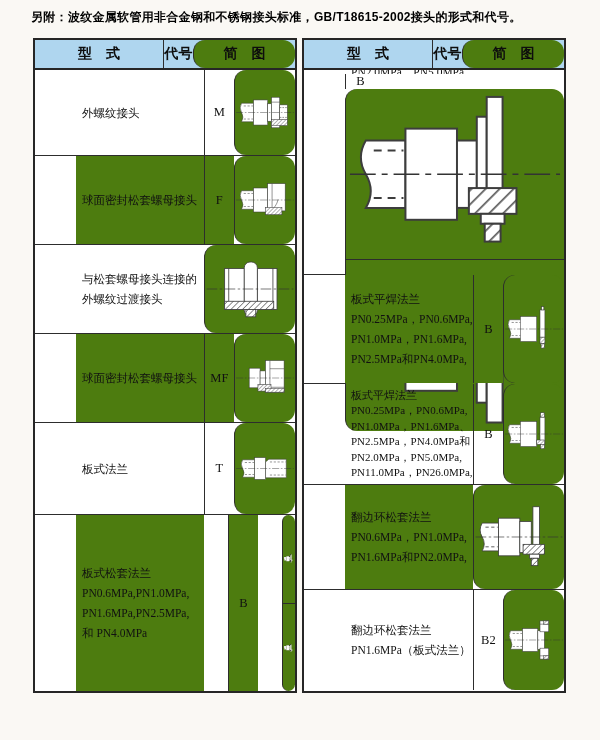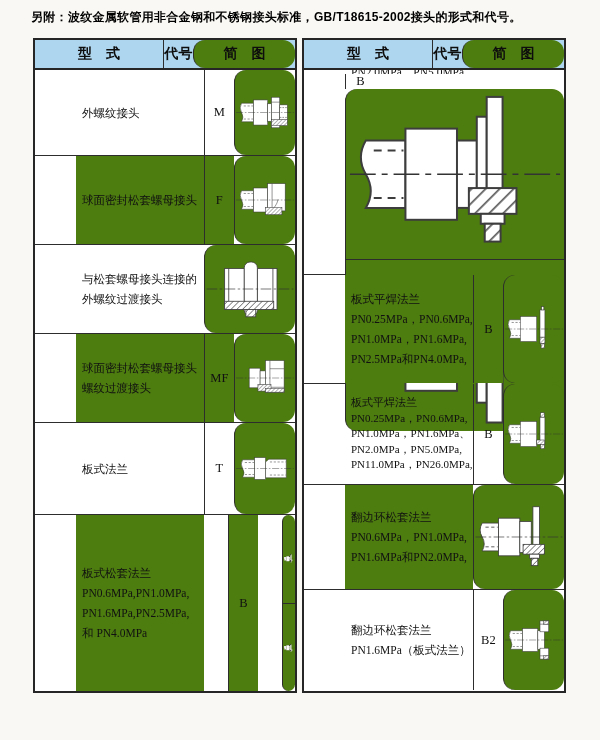--- a/index.html
+++ b/index.html
@@ -155,21 +155,20 @@
                 <rect x="24" y="58" width="60" height="10" fill="url(#h3)" stroke="#3d3d3d" stroke-width="1"></rect>
                 <rect x="50" y="68" width="12" height="9" fill="url(#h3)" stroke="#3d3d3d" stroke-width="1"></rect>
                 <line x1="2" y1="43" x2="108" y2="43" stroke="#333" stroke-width="0.8" stroke-dasharray="13 3 3 3"></line>
               </svg>
             </div>
           </div>
         </div>
         <div class="trow hl" style="height: 88px;">
           <div class="cell type-col">
             <div>球面密封松套螺母接头</div>
-            <div>螺纹过渡接头</div>
           </div>
           <div class="cell code-col">MF</div>
           <div class="cell diag-col">
             <div class="diag-sub">
               <svg viewBox="0 0 110 86" preserveAspectRatio="xMidYMid meet" width="100%" height="100%">
                 <defs>
                   <pattern id="h4" patternUnits="userSpaceOnUse" width="5" height="5" patternTransform="rotate(45)">
                     <rect width="5" height="5" fill="#fff"></rect>
                     <line x1="0" y1="0" x2="0" y2="5" stroke="#666" stroke-width="1.8"></line>
                   </pattern>
@@ -355,20 +354,21 @@
                 <line x1="2" y1="43" x2="108" y2="43" stroke="#333" stroke-width="0.8" stroke-dasharray="13 3 3 3"></line>
               </svg>
             </div>
           </div>
         </div>
         <div class="trow" style="height: 100px;">
           <div class="cell type-col tight">
             <div>板式平焊法兰</div>
             <div>PN0.25MPa，PN0.6MPa,</div>
             <div>PN1.0MPa，PN1.6MPa、</div>
+            <div>PN2.5MPa，PN4.0MPa和</div>
             <div>PN2.0MPa，PN5.0MPa,</div>
             <div>PN11.0MPa，PN26.0MPa,</div>
           </div>
           <div class="cell code-col">B</div>
           <div class="cell diag-col">
             <div class="diag-sub">
               <svg viewBox="0 0 110 86" preserveAspectRatio="xMidYMid meet" width="100%" height="100%">
                 <defs>
                   <pattern id="h11" patternUnits="userSpaceOnUse" width="5" height="5" patternTransform="rotate(45)">
                     <rect width="5" height="5" fill="#fff"></rect>

